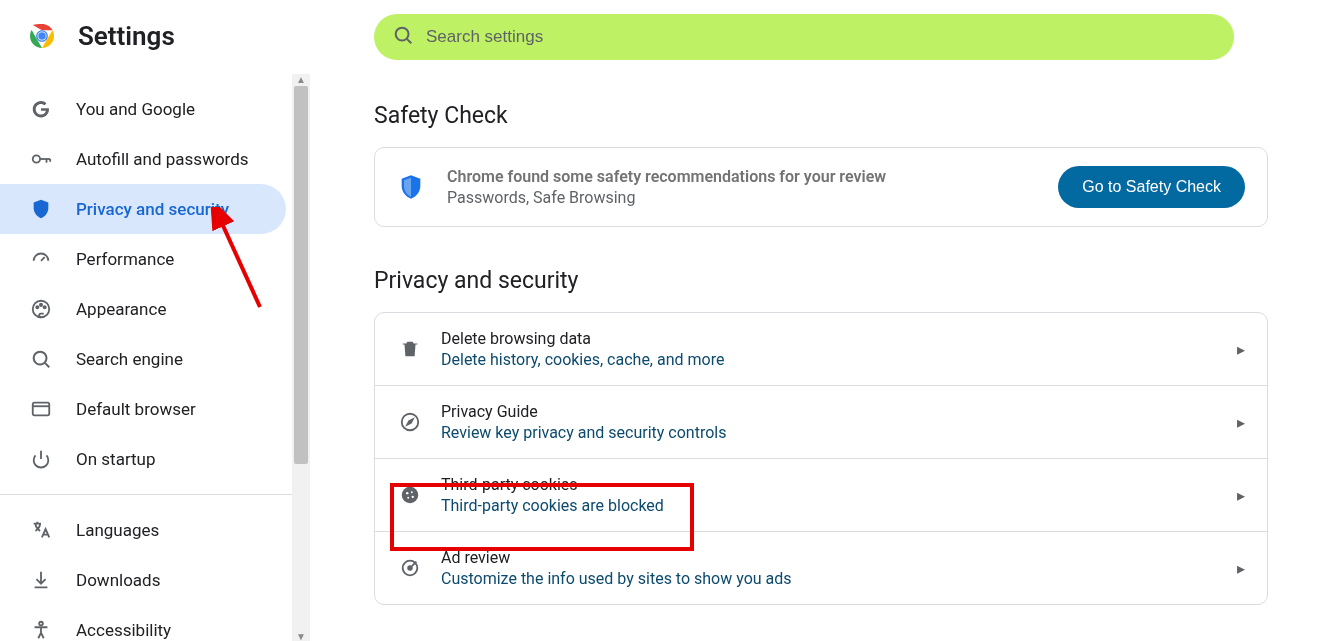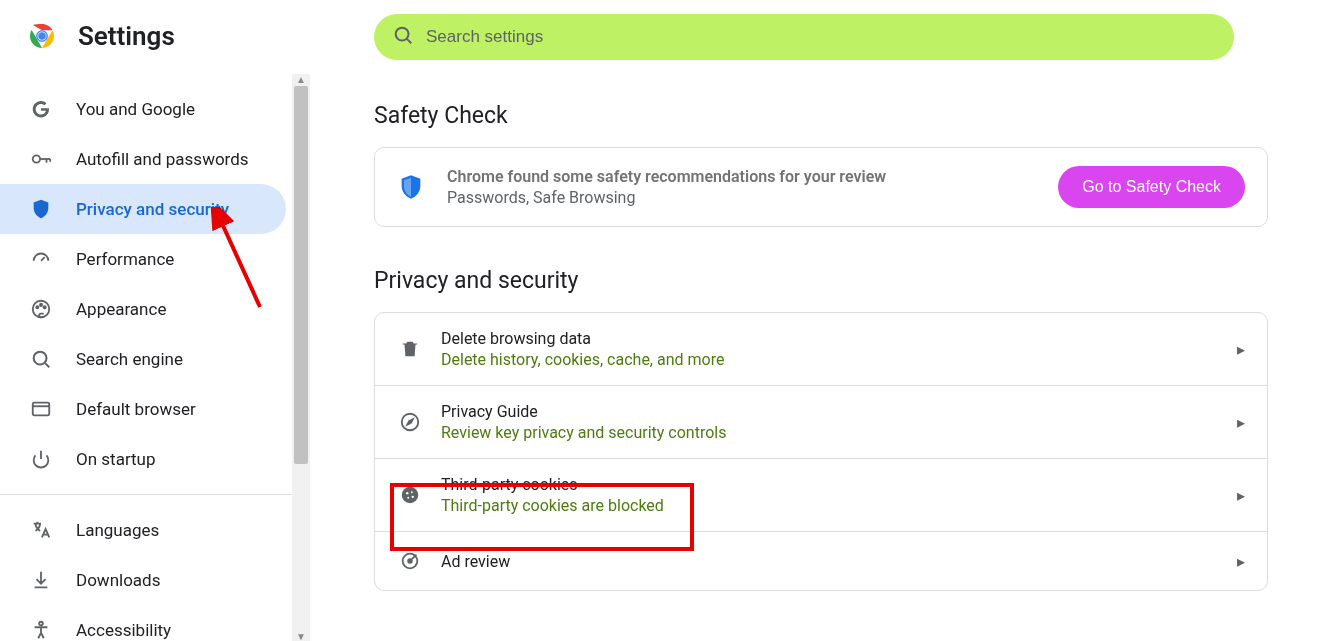--- a/index.html
+++ b/index.html
@@ -100,31 +100,31 @@
       align-items:center;
       padding: 18px 22px;
       gap: 22px;
       margin-bottom: 40px;
     }
     .safety-icon { width:28px; height:28px; color:#1a73e8; }
     .safety-text { flex:1; }
     .safety-text .line1 { font-size:16px; font-weight:600; color:#737373; }
     .safety-text .line2 { font-size:16px; color:#5f6368; margin-top:2px; }
     .go-btn {
-      background:#d946ef; color:#fff; border:none; border-radius:22px;
+      background:#0369a1; color:#fff; border:none; border-radius:22px;
       padding: 12px 24px; font-size:16px; font-weight:500; cursor:pointer;text-align:center;
     }
     .list-card .row {
       display:flex; align-items:center; padding: 16px 22px; gap: 18px;
       border-bottom:1px solid #dadce0; cursor:pointer; position:relative;
     }
     .list-card .row:last-child { border-bottom:none; }
     .row-icon { width:26px; height:26px; color:#5f6368; display:flex; align-items:center; justify-content:center;}
     .row-text .t1 { font-size:16px; color:#202124; }
-    .row-text .t2 { font-size:16px; color:#4d7c0f; margin-top:2px; }
+    .row-text .t2 { font-size:16px; color:#0c4a6e; margin-top:2px; }
     .row-caret { margin-left:auto; color:#5f6368; }
     .highlight-box {
       position:absolute;
       border: 4px solid #e60000;
       pointer-events:none;
     }
     .arrow-annotation {
       position:absolute;
       pointer-events:none;
     }
@@ -332,20 +332,21 @@
       <div class="row">
         <span class="row-icon">
           <svg viewBox="0 0 24 24" width="22" height="22" fill="none" stroke="currentColor" stroke-width="2">
               <circle cx="12" cy="12" r="8"></circle>
               <circle cx="12" cy="12" r="2" fill="currentColor"></circle>
               <path d="M14 10l5-5"></path>
             </svg>
         </span>
         <div class="row-text">
           <div class="t1">Ad review</div>
+          <div class="t2">Customize the info used by sites to show you ads</div>
         </div>
         <span class="row-caret">▸</span>
       </div>
     </div>
   </div>
 </div>
 
 <div class="highlight-box" style="left:390px; top:483px; width:304px; height:68px;"></div>
 
 <svg class="arrow-annotation" style="left:208px; top:207px;" width="70" height="110">

